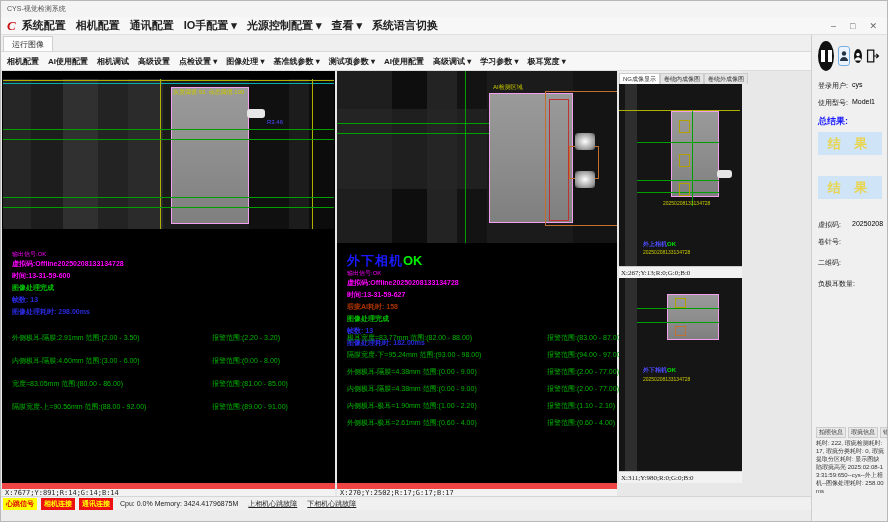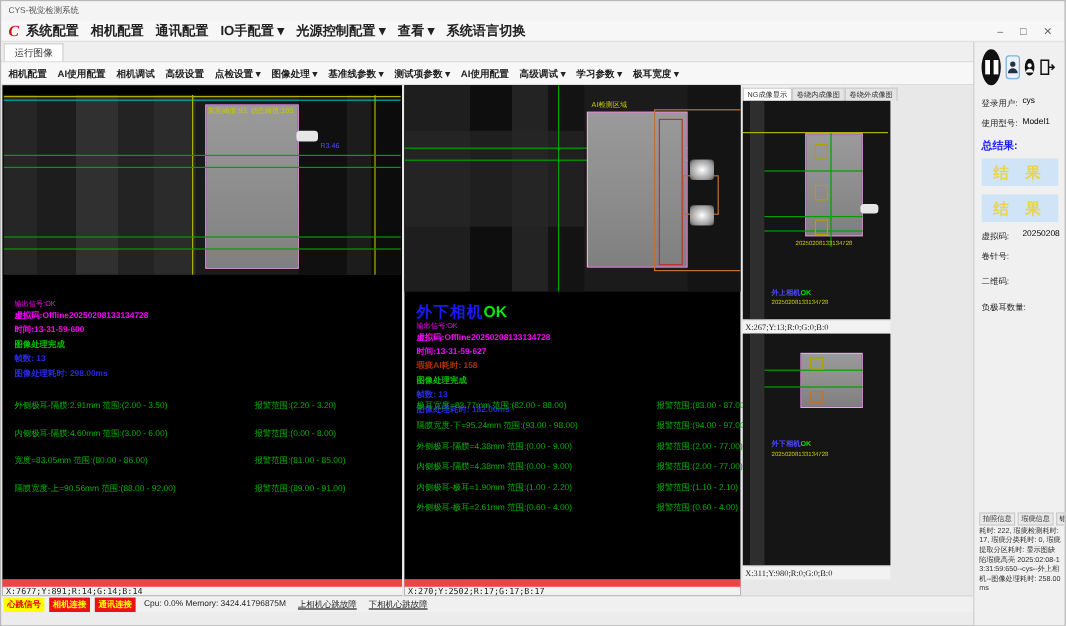--- a/index.html
+++ b/index.html
@@ -91,21 +91,21 @@
               display:flex; align-items:center; justify-content:center; }
   .exit-btn { width:16px; height:16px; display:flex; align-items:center; justify-content:center; }
 
   .fld { font-size:7px; color:#222; margin-bottom:7px; display:flex; }
   .fld .lab { min-width:34px; }
   .fld .val { color:#000; }
   .total-lab { font-size:9px; font-weight:bold; color:#1a1aff; margin:2px 0 4px; }
   .result-box { width:64px; height:23px; background:#cfe4f7; color:#e8d44d;
                 font-size:13px; font-weight:bold; letter-spacing:5px;
                 display:flex; align-items:center; justify-content:center;
-                margin-bottom:7px; }
+                margin-bottom:21px; }
   .info-tabs { position:absolute; left:4px; top:392px; display:flex; gap:2px; }
   .info-tab { font-size:6px; color:#333; border:1px solid #ccc; background:#e8e8e8;
               padding:0 2px; white-space:nowrap; }
   .info-text { position:absolute; left:4px; top:404px; width:68px; font-size:6px;
                color:#333; line-height:8px; word-break:break-all; }
 
   
   .statusbar { height:14px; background:#f0f0f0; border-top:1px solid #d5d5d5;
                display:flex; align-items:center; gap:4px; padding-left:2px; width:810px; }
   .badge { font-size:7px; font-weight:bold; padding:1px 3px; }

